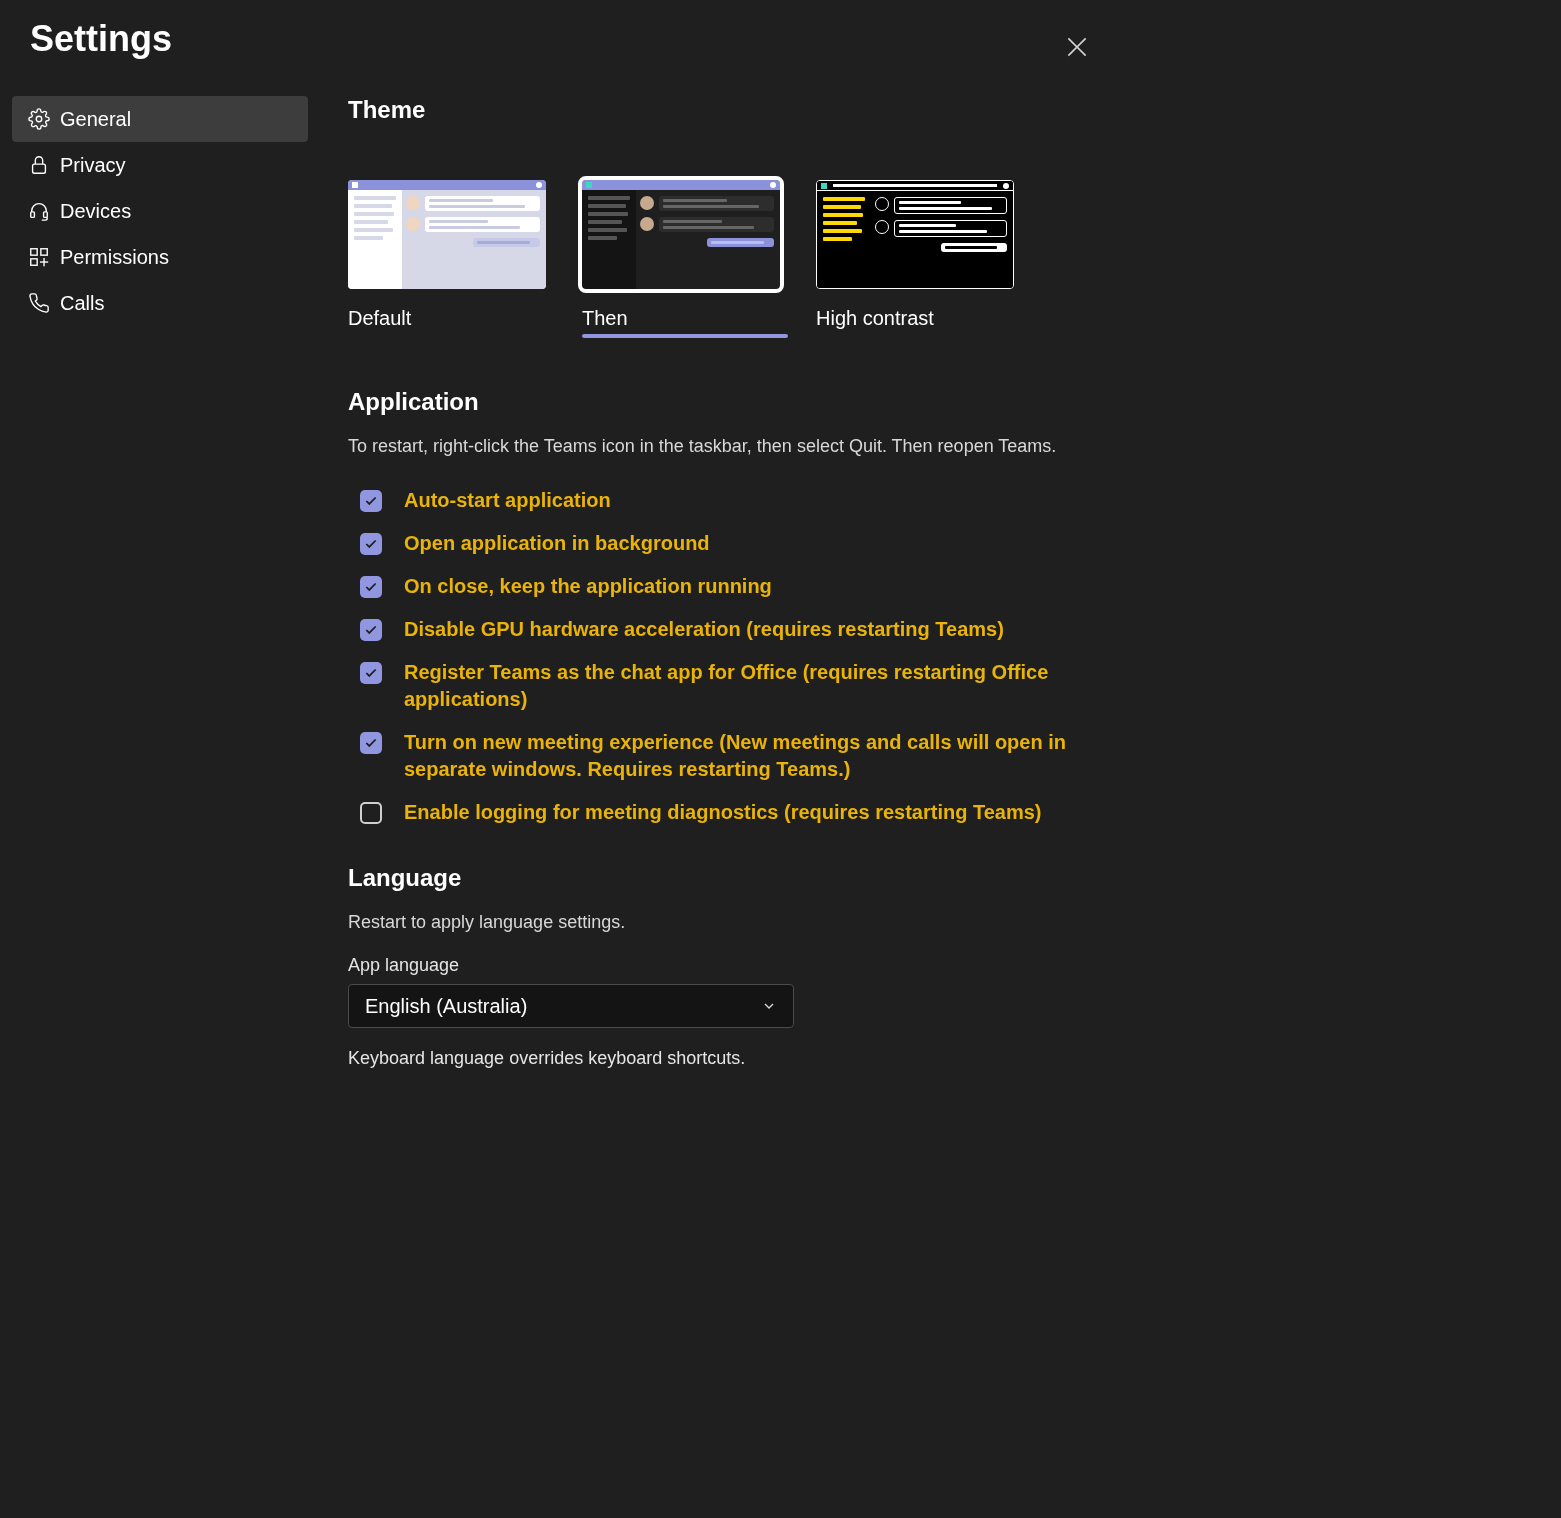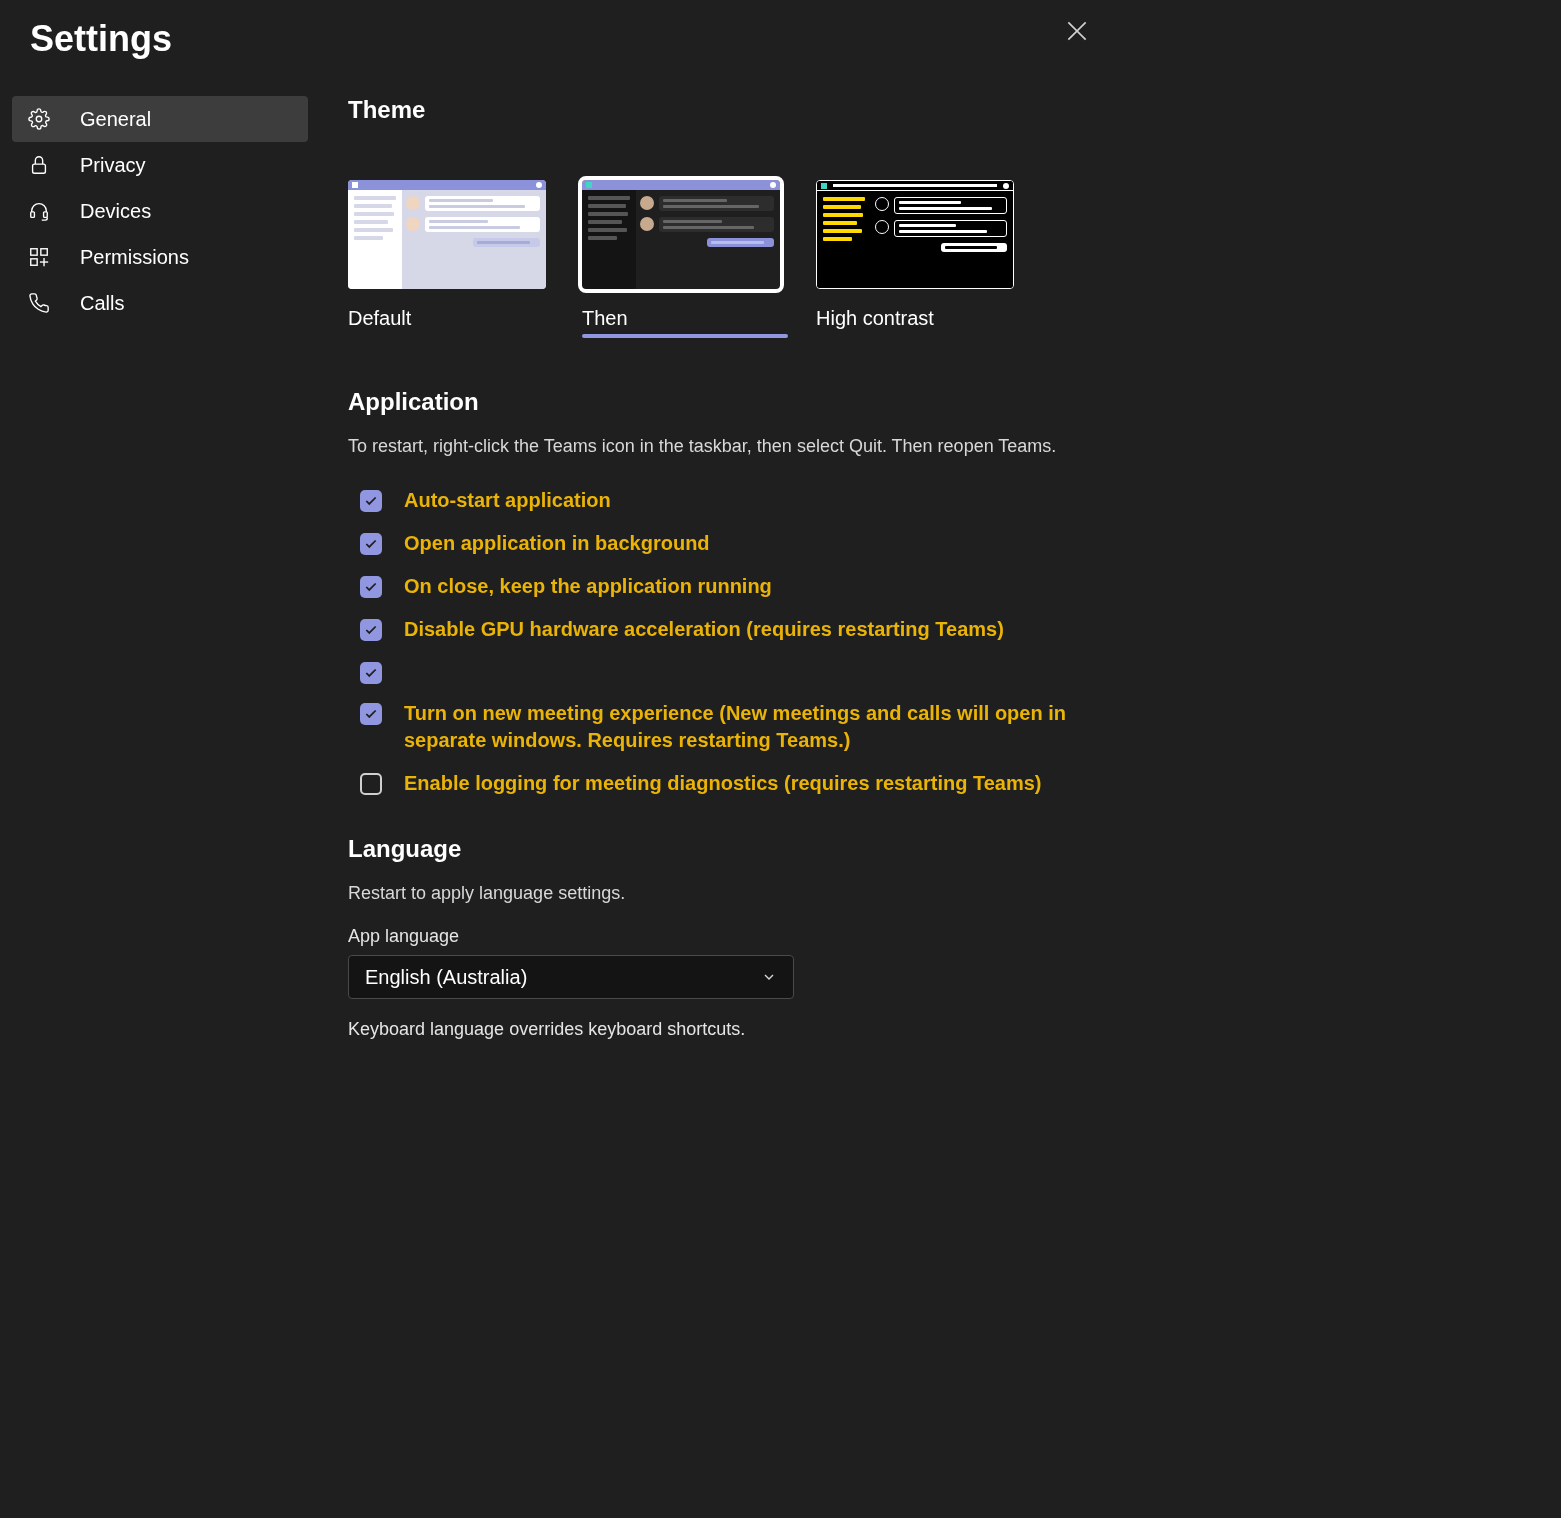--- a/index.html
+++ b/index.html
@@ -9,31 +9,31 @@
     font-family: "Segoe UI", -apple-system, BlinkMacSystemFont, sans-serif;
     width: 1561px;
     height: 1518px;
     overflow: hidden;
     font-size: 20px;
   }
   .container { width: 1120px; height: 1084px; position: relative; }
   .header {
     display: flex;
     justify-content: space-between;
-    align-items: flex-start;
+    align-items: flex-end;
     padding: 18px 30px 0 30px;
   }
   .title { font-size: 36px; font-weight: 700; color: #fff; }
   .close-btn { width: 26px; height: 26px; cursor: pointer; color: #d1d1d1; }
   .body { display: flex; margin-top: 36px; }
   .sidebar { width: 320px; padding-left: 12px; padding-right: 12px; }
   .sidebar-item {
     display: flex; align-items: center;
     height: 46px; border-radius: 4px;
-    padding: 0 16px; cursor: pointer; gap: 30px;
+    padding: 0 16px; cursor: pointer; gap: 10px;
     color: #fff; font-size: 20px;
   }
   .sidebar-item.active { background: #3d3d3d; }
   .sidebar-icon { width: 22px; height: 22px; flex-shrink:0; color:#fff; }
   .main { flex: 1; padding: 0 20px 0 28px; overflow-y: auto; height: 1000px; }
   .section-title { font-size: 24px; font-weight: 700; margin-bottom: 20px; }
   .themes { display: flex; gap: 28px; margin-bottom: 50px; }
   .theme-option { width: 206px; cursor: pointer; margin-top: 36px; }
   .theme-thumb { width: 198px; height: 109px; border-radius: 4px; overflow:hidden; position:relative; }
   .theme-option.selected .theme-thumb { outline: 4px solid #fff; outline-offset:0; }
@@ -299,20 +299,21 @@
               </svg>
             </div>
             <div class="check-label">Disable GPU hardware acceleration (requires restarting Teams)</div>
           </div>
           <div class="checkrow">
             <div class="checkbox checked">
               <svg viewBox="0 0 24 24">
                 <polyline points="4 12 9 17 20 6"></polyline>
               </svg>
             </div>
+            <div class="check-label">Register Teams as the chat app for Office (requires restarting Office applications)</div>
           </div>
           <div class="checkrow">
             <div class="checkbox checked">
               <svg viewBox="0 0 24 24">
                 <polyline points="4 12 9 17 20 6"></polyline>
               </svg>
             </div>
             <div class="check-label">Turn on new meeting experience (New meetings and calls will open in separate windows. Requires restarting Teams.)</div>
           </div>
           <div class="checkrow">

